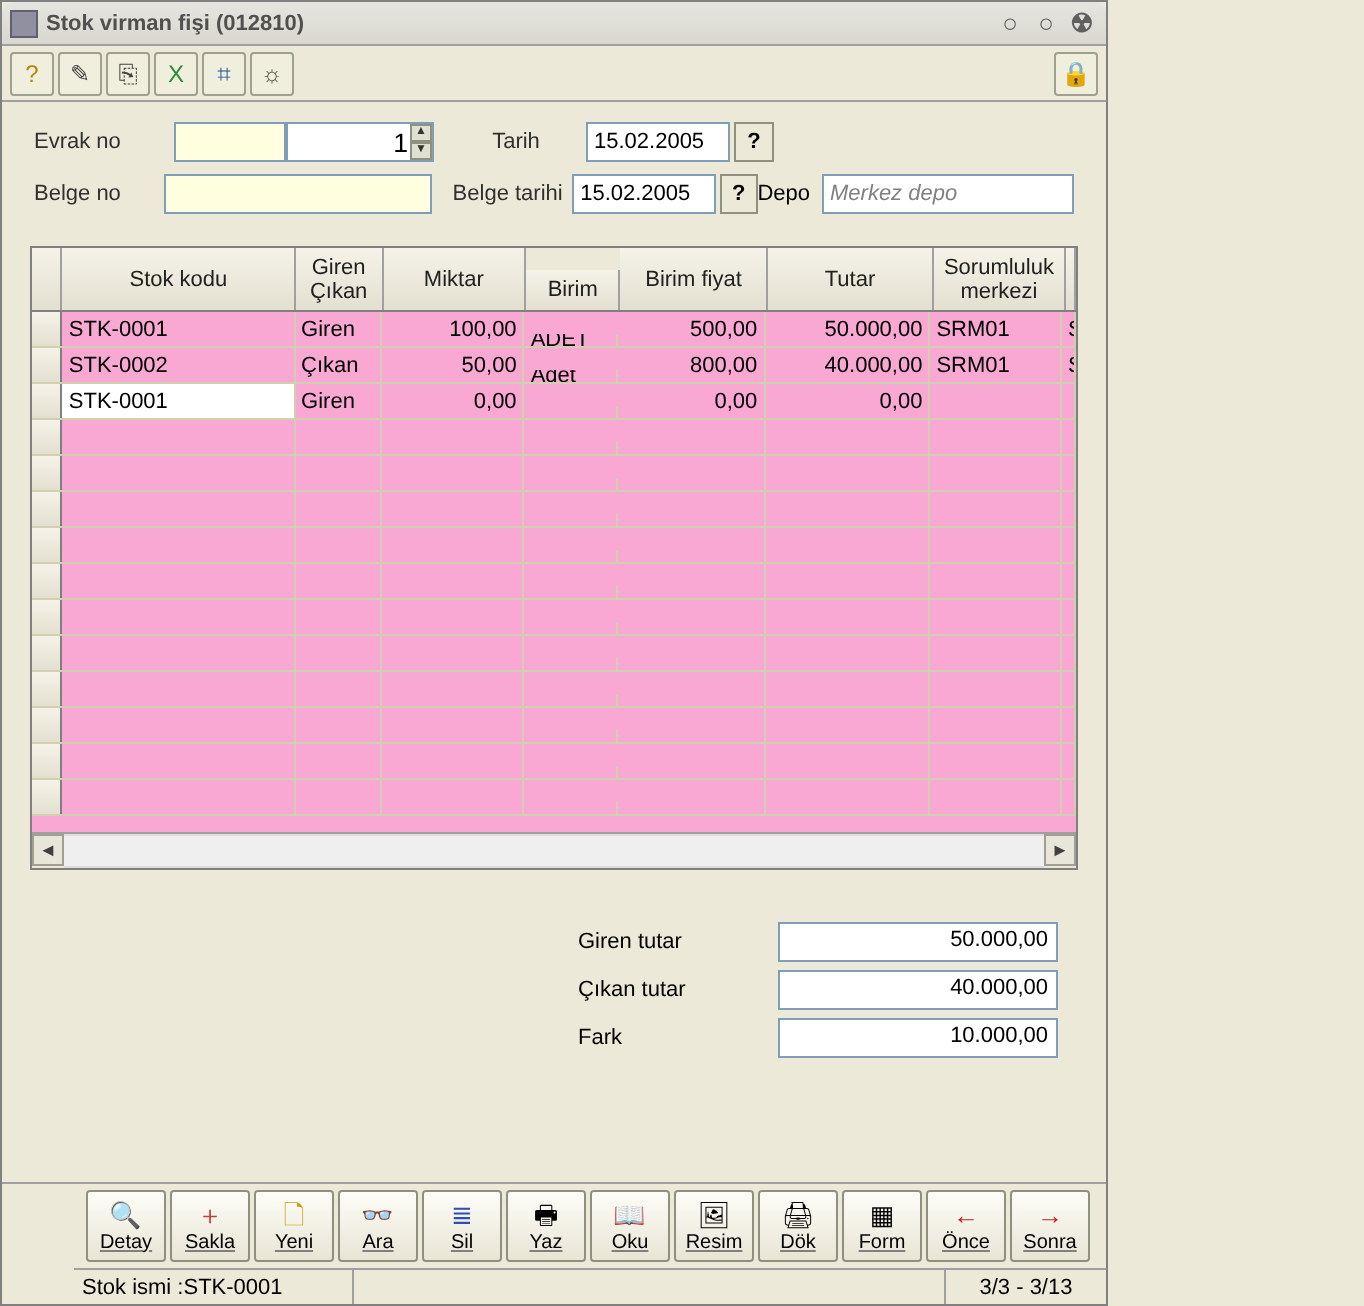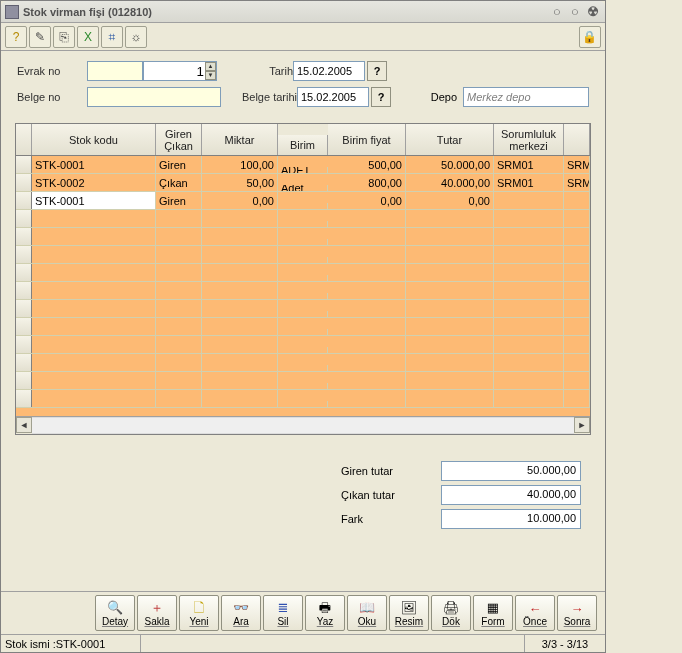--- a/index.html
+++ b/index.html
@@ -4,21 +4,21 @@
 <style>
   * { box-sizing: border-box; margin: 0; padding: 0; }
   html, body {
     width: 682px; height: 653px;
     font-family: Tahoma, Arial, sans-serif;
     font-size: 11px;
     background: #ECE9D8;
     overflow: hidden;
   }
   .window {
-    width: 606px; height: 653px;
+    width: 554px; height: 653px;
     background: #ECE9D8;
     border: 1px solid #808080;
     display: flex; flex-direction: column;
   }
   
   .titlebar {
     height: 22px;
     background: linear-gradient(#E6E6E0, #D8D8D0);
     display: flex; align-items: center;
     padding: 0 4px;
@@ -82,21 +82,21 @@
   .formarea {
     padding: 8px 16px 0 16px;
   }
   .formrow {
     display: flex; align-items: center; height: 24px; margin-bottom: 2px;
   }
   .formlbl {
     width: 70px; color: #303030;
   }
   .formlbl2 {
-    width: 70px; color: #303030; text-align: right;
+    width: 70px; color: #303030; text-align: center;
     margin-left: 6px;
   }
   .txtinput {
     background: #FFFFE0;
     border: 1px solid #7F9DB9;
     height: 20px;
     padding: 0 3px;
     font-family: inherit; font-size: 11px;
   }
   .txtinput.white { background: #fff; }
@@ -124,21 +124,21 @@
   }
   .deplbl { margin-left: auto; margin-right: 6px; }
   .depoinput { width: 126px; color: #808080; font-style: italic; }
 
   
   .gridwrap {
     margin: 12px 14px 0 14px;
     border: 1px solid #808080;
     display: flex; flex-direction: column;
     height: 312px;
-    background: #fdba74;
+    background: #f9a8d4;
   }
   .gridhead {
     display: flex; height: 32px;
     background: #ECE9D8;
     border-bottom: 1px solid #808080;
   }
   .gh {
     border-right: 1px solid #A0A0A0;
     display: flex; align-items: center; justify-content: center;
     text-align: center; padding: 0 2px;
@@ -227,20 +227,21 @@
   .bbtn .btxt { font-size: 10px; text-decoration: underline; text-decoration-color: #808080; }
 
   
   .statusbar {
     height: 18px;
     border-top: 1px solid #A0A0A0;
     display: flex;
     font-size: 11px;
     background: #ECE9D8;
     align-items: center;
+    margin-left: 36px;
   }
   .statusbar .cell {
     border-right: 1px solid #A0A0A0;
     padding: 0 4px; height: 100%;
     display: flex; align-items: center;
   }
   .statusbar .flex1 { flex: 1; }
 </style>
 </head>
 <body>

